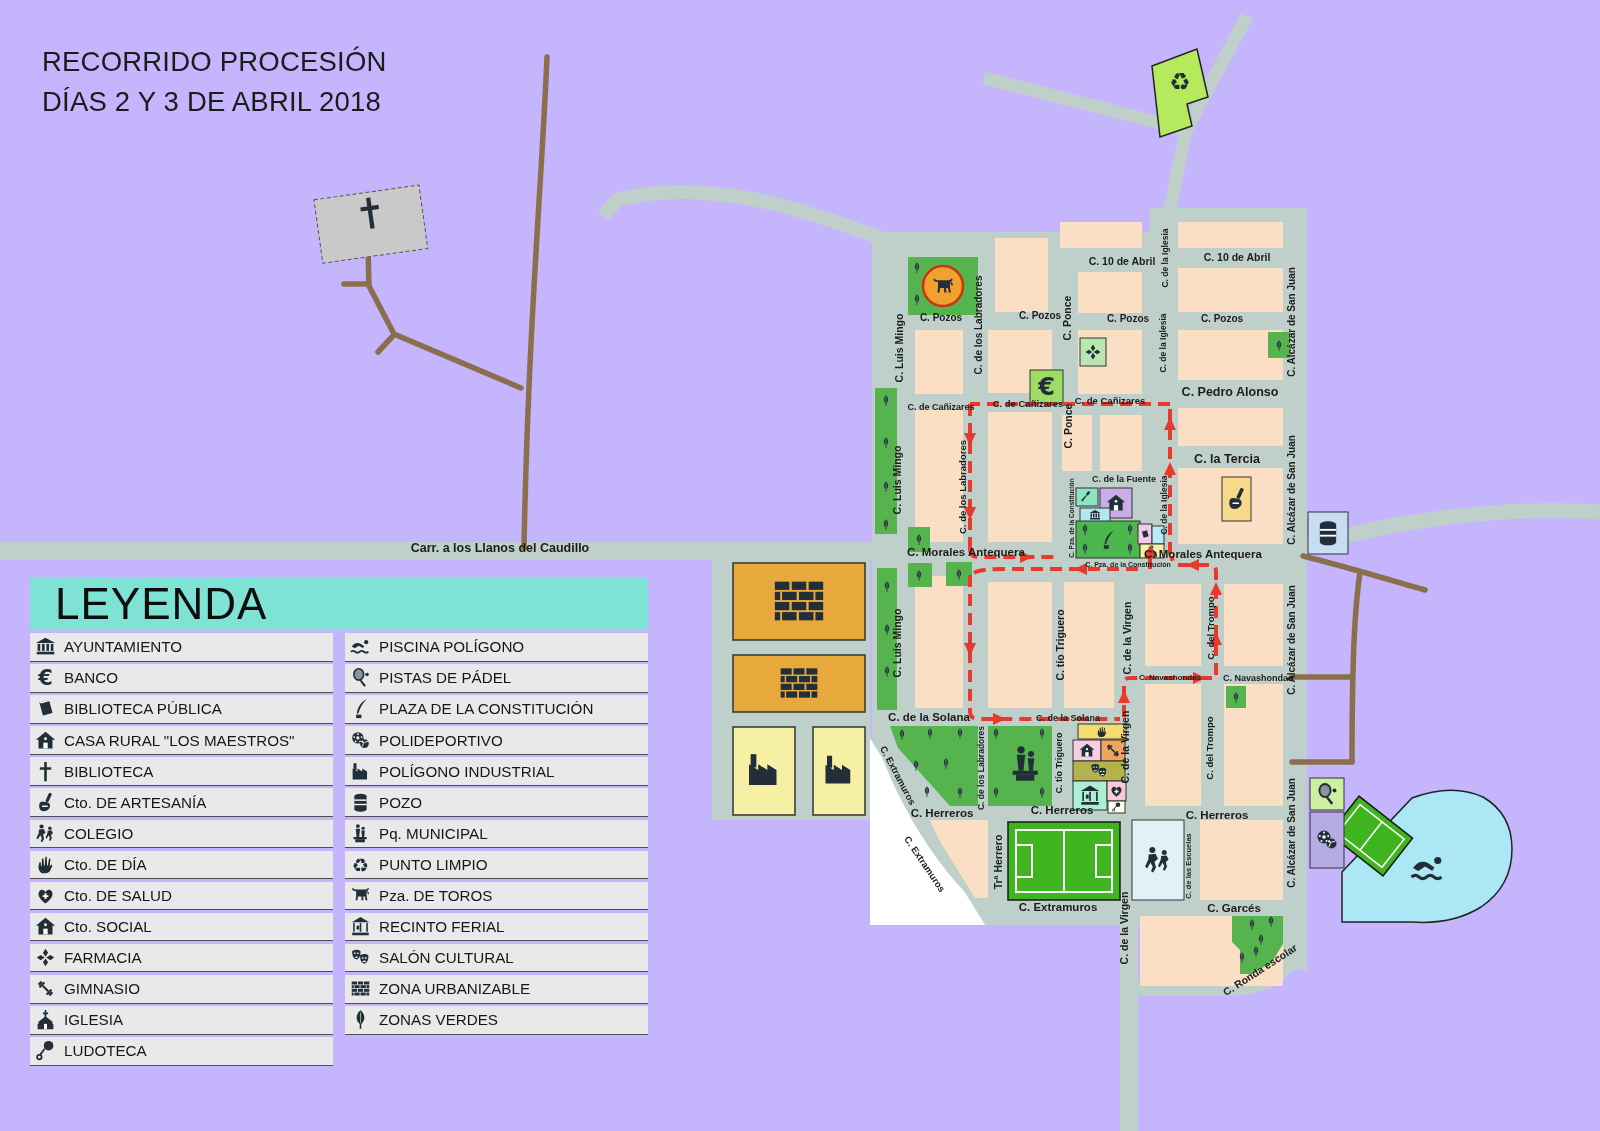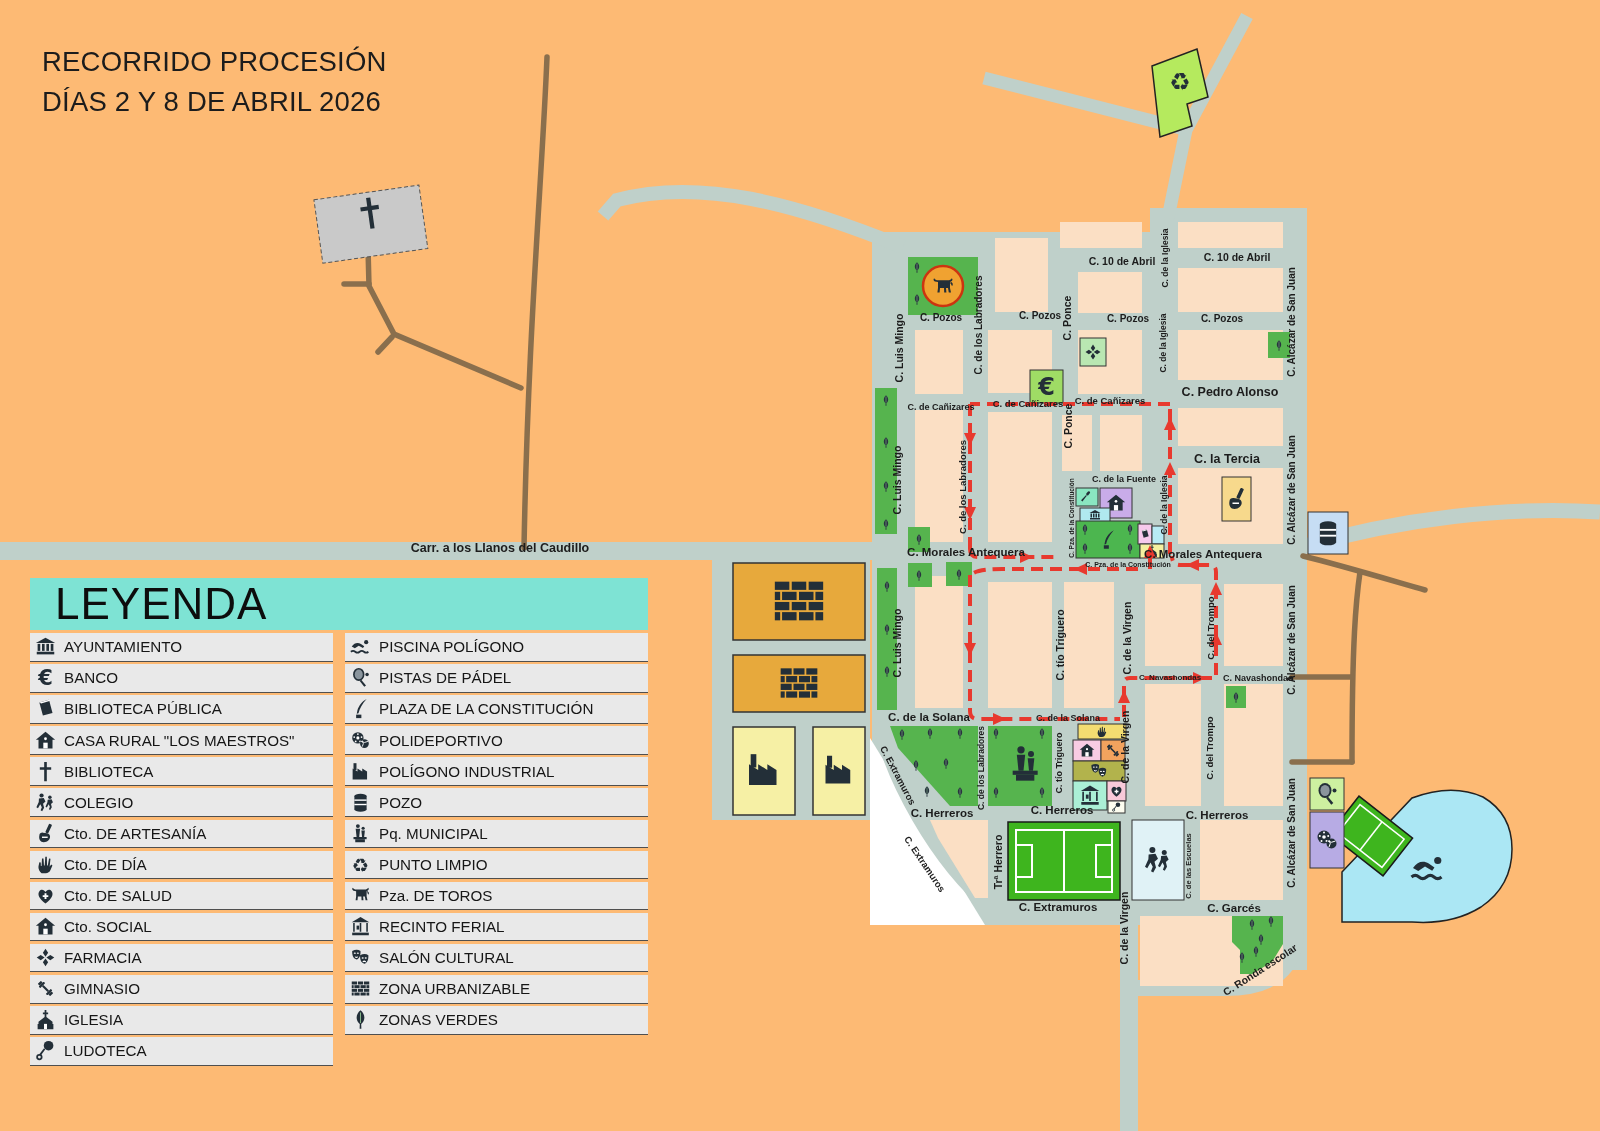--- a/index.html
+++ b/index.html
@@ -1,16 +1,16 @@
 <!DOCTYPE html>
 <html><head>
 <meta charset="utf-8">
 <style>
   html,body{margin:0;padding:0;background:#fff;}
-  #stage{position:relative;width:1600px;height:1131px;background:#fdba74;overflow:hidden;
+  #stage{position:relative;width:1600px;height:1131px;background:#c4b5fd;overflow:hidden;
          font-family:"Liberation Sans",sans-serif;}
   .title{position:absolute;left:42px;top:42px;font-size:27.5px;line-height:1.45;
          color:#1c1c1c;letter-spacing:.2px;}
   .legend{position:absolute;left:30px;top:578px;width:618px;}
   .legend-header{background:#7ee3d4;height:52px;display:flex;align-items:center;
          padding-left:25px;font-size:44px;color:#0d0d0d;letter-spacing:1px;}
   .legend-cols{display:flex;gap:12px;margin-top:3px;}
   .lcol{flex:1;min-width:0;}
   .lrow{height:27.5px;background:#e9e9e9;border-bottom:1.6px solid #4f4f4f;
         margin-bottom:2.6px;display:flex;align-items:center;gap:8px;padding-left:5px;}
@@ -21,21 +21,21 @@
   .tree{fill:#28343e;}
   .icn{fill:#232f38;}
 </style>
 </head>
 <body>
 
 <div id="stage">
 
   <div class="title">
     <div>RECORRIDO PROCESIÓN</div>
-    <div>DÍAS 2 Y 8 DE ABRIL 2026</div>
+    <div>DÍAS 2 Y 3 DE ABRIL 2018</div>
   </div>
 
   <svg id="map" width="1600" height="1131" viewBox="0 0 1600 1131">
     <defs>
       <symbol id="sym-bank" viewBox="0 0 24 24">
           <path d="M12 2L23 8H1Z"></path>
           <rect x="3" y="9" width="3" height="8"></rect>
           <rect x="8" y="9" width="3" height="8"></rect>
           <rect x="13" y="9" width="3" height="8"></rect>
           <rect x="18" y="9" width="3" height="8"></rect>
@@ -541,29 +541,29 @@
             <span class="llabel">CASA RURAL "LOS MAESTROS"</span>
           </div>
           <div class="lrow">
             <svg viewBox="0 0 24 24" class="icn">
               <use href="#sym-cross" fill="#232f38"></use>
             </svg>
             <span class="llabel">BIBLIOTECA</span>
           </div>
           <div class="lrow">
             <svg viewBox="0 0 24 24" class="icn">
+              <use href="#sym-craft" fill="#232f38"></use>
+            </svg>
+            <span class="llabel">Cto. DE ARTESANÍA</span>
+          </div>
+          <div class="lrow">
+            <svg viewBox="0 0 24 24" class="icn">
               <use href="#sym-kids" fill="#232f38"></use>
             </svg>
             <span class="llabel">COLEGIO</span>
-          </div>
-          <div class="lrow">
-            <svg viewBox="0 0 24 24" class="icn">
-              <use href="#sym-craft" fill="#232f38"></use>
-            </svg>
-            <span class="llabel">Cto. DE ARTESANÍA</span>
           </div>
           <div class="lrow">
             <svg viewBox="0 0 24 24" class="icn">
               <use href="#sym-hand" fill="#232f38"></use>
             </svg>
             <span class="llabel">Cto. DE DÍA</span>
           </div>
           <div class="lrow">
             <svg viewBox="0 0 24 24" class="icn">
               <use href="#sym-heart" fill="#232f38"></use>

